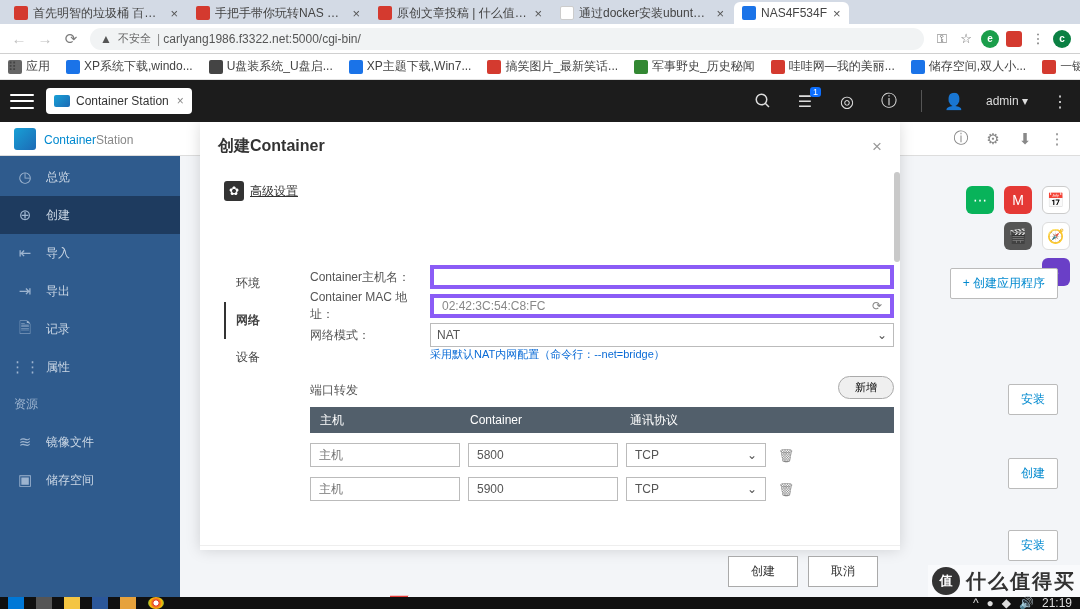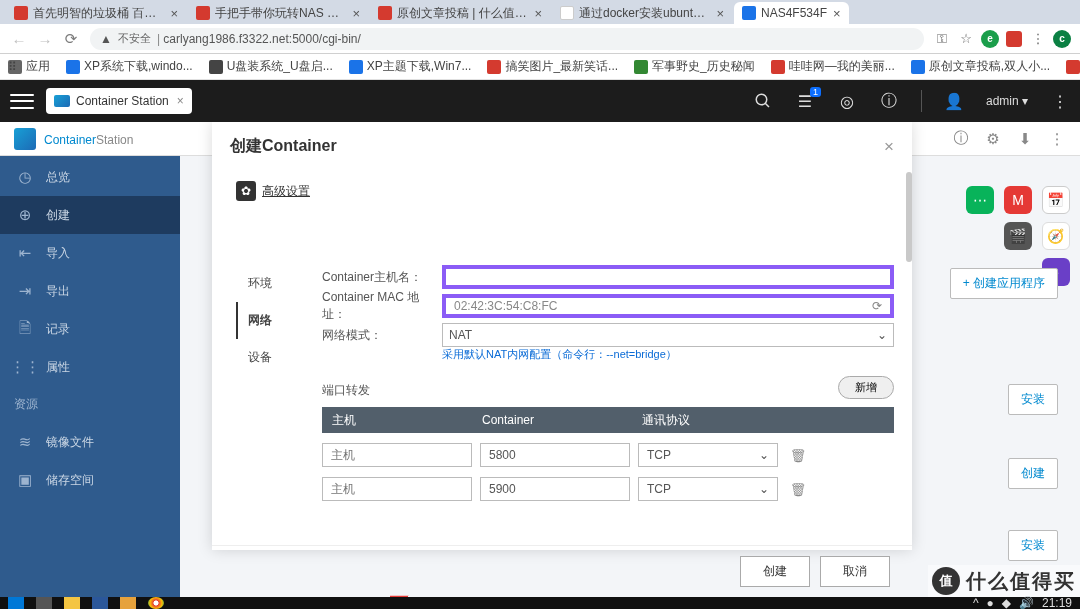--- a/index.html
+++ b/index.html
@@ -40,25 +40,25 @@
 .cs-sidebar{width:180px;background:#2f5b8d;color:#cbd7e5;padding-top:2px}
 .cs-cat{padding:10px 14px;font-size:12px;color:#9db4cf}
 .cs-item{height:38px;display:flex;align-items:center;padding:0 16px;gap:12px;font-size:13px}
 .cs-item.active{background:#1e3b5f}
 .cs-item .sb-icon{width:18px;height:18px;display:flex;align-items:center;justify-content:center;font-size:15px;color:#9db4cf}
 .cs-content{flex:1;background:#f3f5f8;position:relative}
 .desktop-icons{position:absolute;right:10px;top:30px;display:flex;flex-direction:column;gap:8px;align-items:flex-end}
 .di-row{display:flex;gap:10px}
 .di{width:28px;height:28px;border-radius:6px;display:flex;align-items:center;justify-content:center;color:#fff;font-size:14px}
 .card-btn{position:absolute;right:22px;border:1px solid #bbb;background:#fff;color:#0089cf;padding:6px 12px;border-radius:2px;font-size:12px}
-.modal-backdrop{position:absolute;left:212px;top:0;width:700px;height:428px;background:#fff;box-shadow:0 0 14px rgba(0,0,0,0.15)}
+.modal-backdrop{position:absolute;left:200px;top:0;width:700px;height:428px;background:#fff;box-shadow:0 0 14px rgba(0,0,0,0.15)}
 .modal-header{display:flex;align-items:center;padding:14px 18px 6px}
 .modal-title{font-size:16px;color:#333;font-weight:600}
 .modal-close{margin-left:auto;color:#999;font-size:17px}
-.modal-body{display:flex;padding:0 18px 0 24px;height:330px}
+.modal-body{display:flex;padding:0 6px 0 24px;height:330px}
 .adv-row{display:flex;align-items:center;gap:6px;margin:18px 0 14px}
 .gear-box{width:20px;height:20px;background:#333;color:#fff;display:flex;align-items:center;justify-content:center;border-radius:3px;font-size:12px}
 .adv-link{text-decoration:underline;color:#333;font-size:12px}
 .modal-nav{width:80px;padding-top:50px}
 .modal-nav-item{padding:10px 0;color:#444;font-size:12px;border-left:2px solid transparent;padding-left:10px}
 .modal-nav-item.active{border-left:2px solid #333;font-weight:600}
 .modal-form{flex:1;padding-top:50px;padding-left:6px;overflow-y:auto}
 .form-row{display:flex;align-items:center;margin-bottom:0}
 .form-label{width:120px;color:#555;font-size:12px}
 .form-input{flex:1;height:24px;border:4px solid #8b5cf6;padding:0 8px;font-size:12px;color:#555}
@@ -169,21 +169,21 @@
   <div class="bk">
       <span class="favicon" style="background:#338833"></span>
       <span>军事野史_历史秘闻</span>
     </div>
   <div class="bk">
       <span class="favicon" style="background:#d43a2f"></span>
       <span>哇哇网—我的美丽...</span>
     </div>
   <div class="bk">
       <span class="favicon" style="background:#1a73e8"></span>
-      <span>原创文章投稿,双人小...</span>
+      <span>储存空间,双人小...</span>
     </div>
   <div class="bk">
       <span class="favicon" style="background:#d43a2f"></span>
       <span>一键重装系统_一键...</span>
     </div>
 </div>
 
 <div class="qnap-bar">
   <div class="hamburger">
       <span></span>

